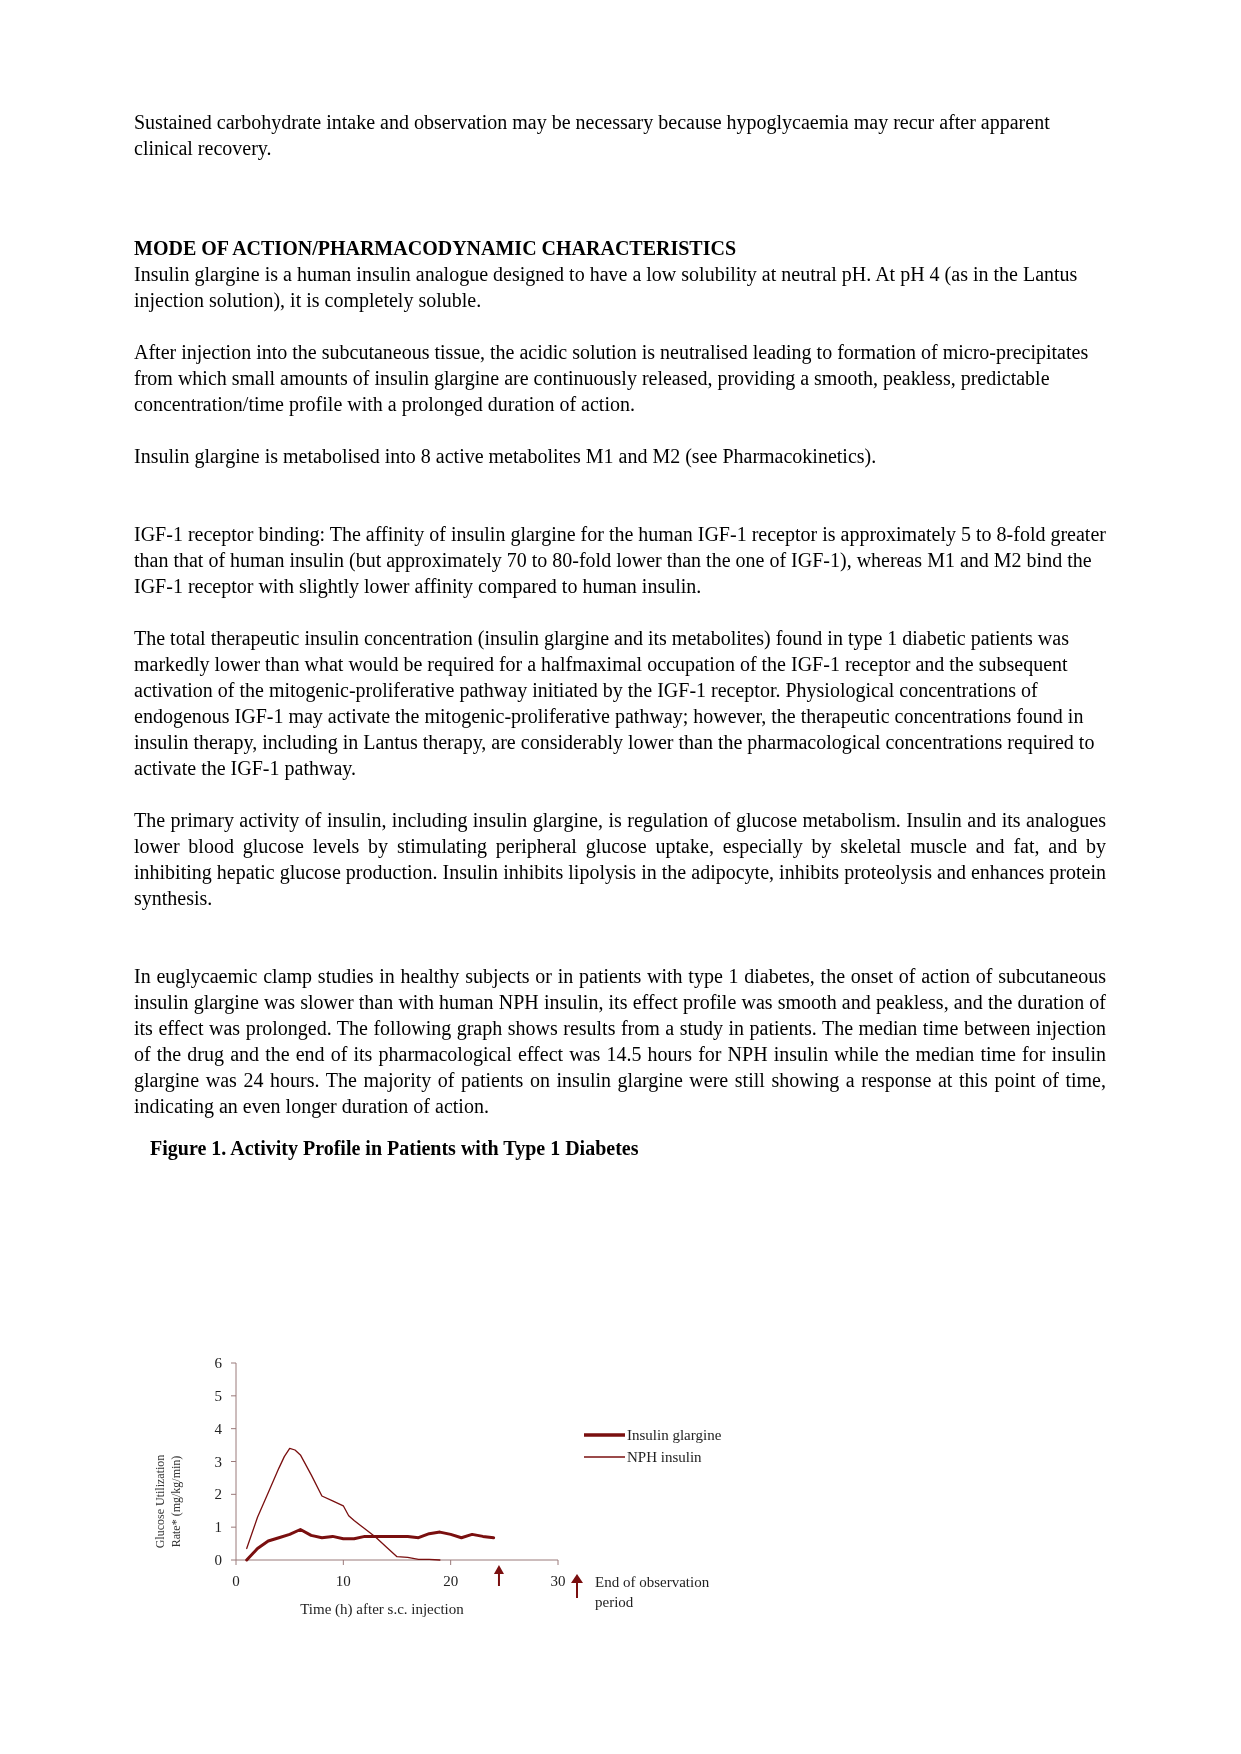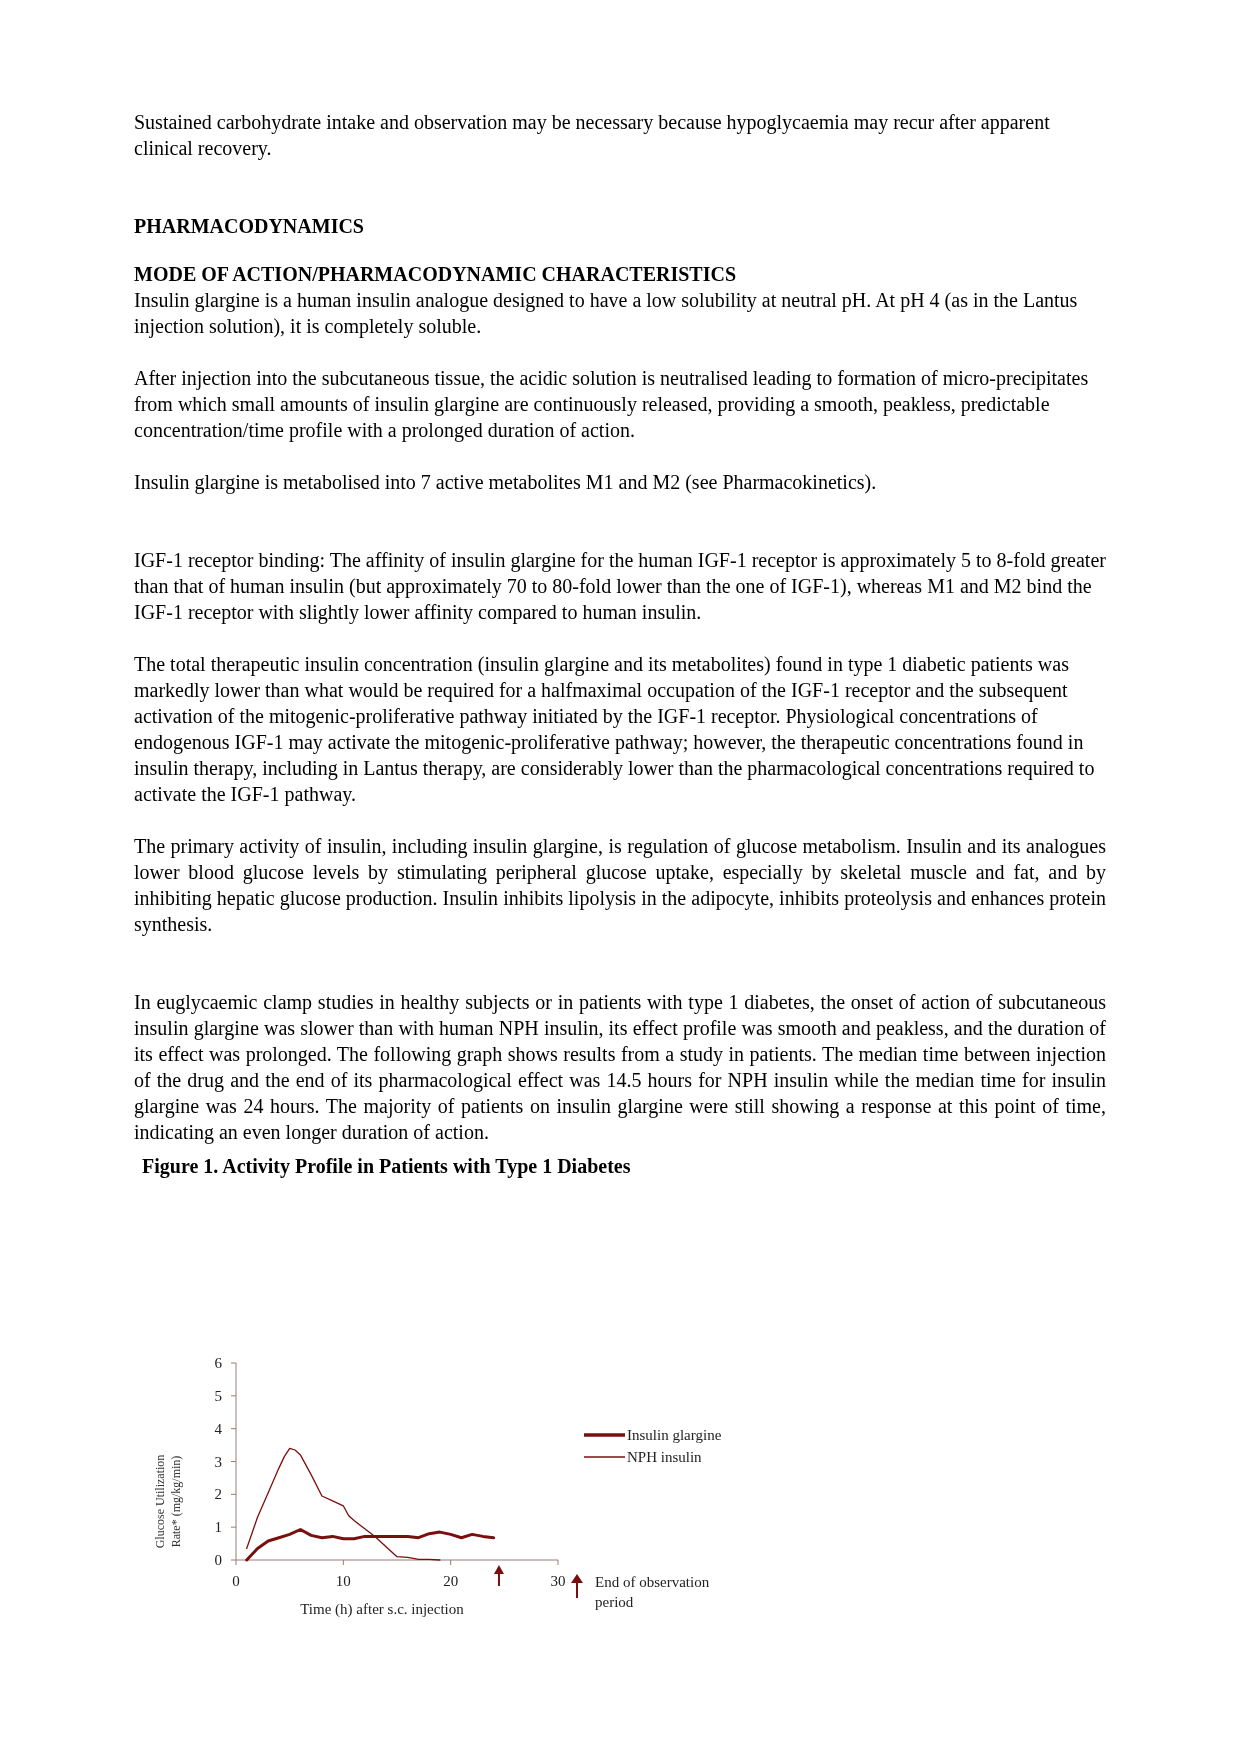--- a/index.html
+++ b/index.html
@@ -3,42 +3,41 @@
   <meta charset="utf-8">
   <style>
     html, body { margin: 0; padding: 0; background: #ffffff; }
     body { width: 1241px; height: 1754px; position: relative; overflow: hidden;
       font-family: "Liberation Serif", "DejaVu Serif", serif; color: #000; }
     .page { position: absolute; left: 134px; top: 109px; width: 972px; }
     p { margin: 0; font-size: 20px; line-height: 26px; }
     .gap { height: 26px; }
     .h { font-weight: bold; font-size: 20px; line-height: 26px; margin: 0; }
     .justify { text-align: justify; }
-    .fig-caption { font-weight: bold; font-size: 20px; line-height: 26px; margin: 8px; }
+    .fig-caption { font-weight: bold; font-size: 20px; line-height: 26px; margin: 16px; }
     .chart { position: absolute; left: 150px; top: 1340px; width: 620px; height: 300px; }
     .chart svg { overflow: visible; }
     .tick-label { font-family: "Liberation Serif", serif; font-size: 15px; fill: #222; }
     .axis-title { font-family: "Liberation Serif", serif; font-size: 15px; fill: #222; }
     .ylab { font-family: "Liberation Serif", serif; font-size: 12px; fill: #333; }
     .legend-text { font-family: "Liberation Serif", serif; font-size: 15px; fill: #222; }
   </style>
 </head>
 <body>
 
 <div class="page">
   <p>Sustained carbohydrate intake and observation may be necessary because hypoglycaemia may recur after apparent clinical recovery.</p>
   <div style="height:52px"></div>
-  <p class="h">PHARMACODYNAMICS</p>
   <div style="height:22px"></div>
   <p class="h">MODE OF ACTION/PHARMACODYNAMIC CHARACTERISTICS</p>
   <p>Insulin glargine is a human insulin analogue designed to have a low solubility at neutral pH. At pH 4 (as in the Lantus injection solution), it is completely soluble.</p>
   <div class="gap"></div>
   <p>After injection into the subcutaneous tissue, the acidic solution is neutralised leading to formation of micro-precipitates from which small amounts of insulin glargine are continuously released, providing a smooth, peakless, predictable concentration/time profile with a prolonged duration of action.</p>
   <div class="gap"></div>
-  <p>Insulin glargine is metabolised into 7 active metabolites M1 and M2 (see Pharmacokinetics).</p>
+  <p>Insulin glargine is metabolised into 8 active metabolites M1 and M2 (see Pharmacokinetics).</p>
   <div class="gap"></div>
   <div class="gap"></div>
   <p>IGF-1 receptor binding: The affinity of insulin glargine for the human IGF-1 receptor is approximately 5 to 8-fold greater than that of human insulin (but approximately 70 to 80-fold lower than the one of IGF-1), whereas M1 and M2 bind the IGF-1 receptor with slightly lower affinity compared to human insulin.</p>
   <div class="gap"></div>
   <p>The total therapeutic insulin concentration (insulin glargine and its metabolites) found in type 1 diabetic patients was markedly lower than what would be required for a halfmaximal occupation of the IGF-1 receptor and the subsequent activation of the mitogenic-proliferative pathway initiated by the IGF-1 receptor. Physiological concentrations of endogenous IGF-1 may activate the mitogenic-proliferative pathway; however, the therapeutic concentrations found in insulin therapy, including in Lantus therapy, are considerably lower than the pharmacological concentrations required to activate the IGF-1 pathway.</p>
   <div class="gap"></div>
   <p class="justify">The primary activity of insulin, including insulin glargine, is regulation of glucose metabolism. Insulin and its analogues lower blood glucose levels by stimulating peripheral glucose uptake, especially by skeletal muscle and fat, and by inhibiting hepatic glucose production. Insulin inhibits lipolysis in the adipocyte, inhibits proteolysis and enhances protein synthesis.</p>
   <div class="gap"></div>
   <div class="gap"></div>
   <p class="justify">In euglycaemic clamp studies in healthy subjects or in patients with type 1 diabetes, the onset of action of subcutaneous insulin glargine was slower than with human NPH insulin, its effect profile was smooth and peakless, and the duration of its effect was prolonged. The following graph shows results from a study in patients. The median time between injection of the drug and the end of its pharmacological effect was 14.5 hours for NPH insulin while the median time for insulin glargine was 24 hours. The majority of patients on insulin glargine were still showing a response at this point of time, indicating an even longer duration of action.</p>

